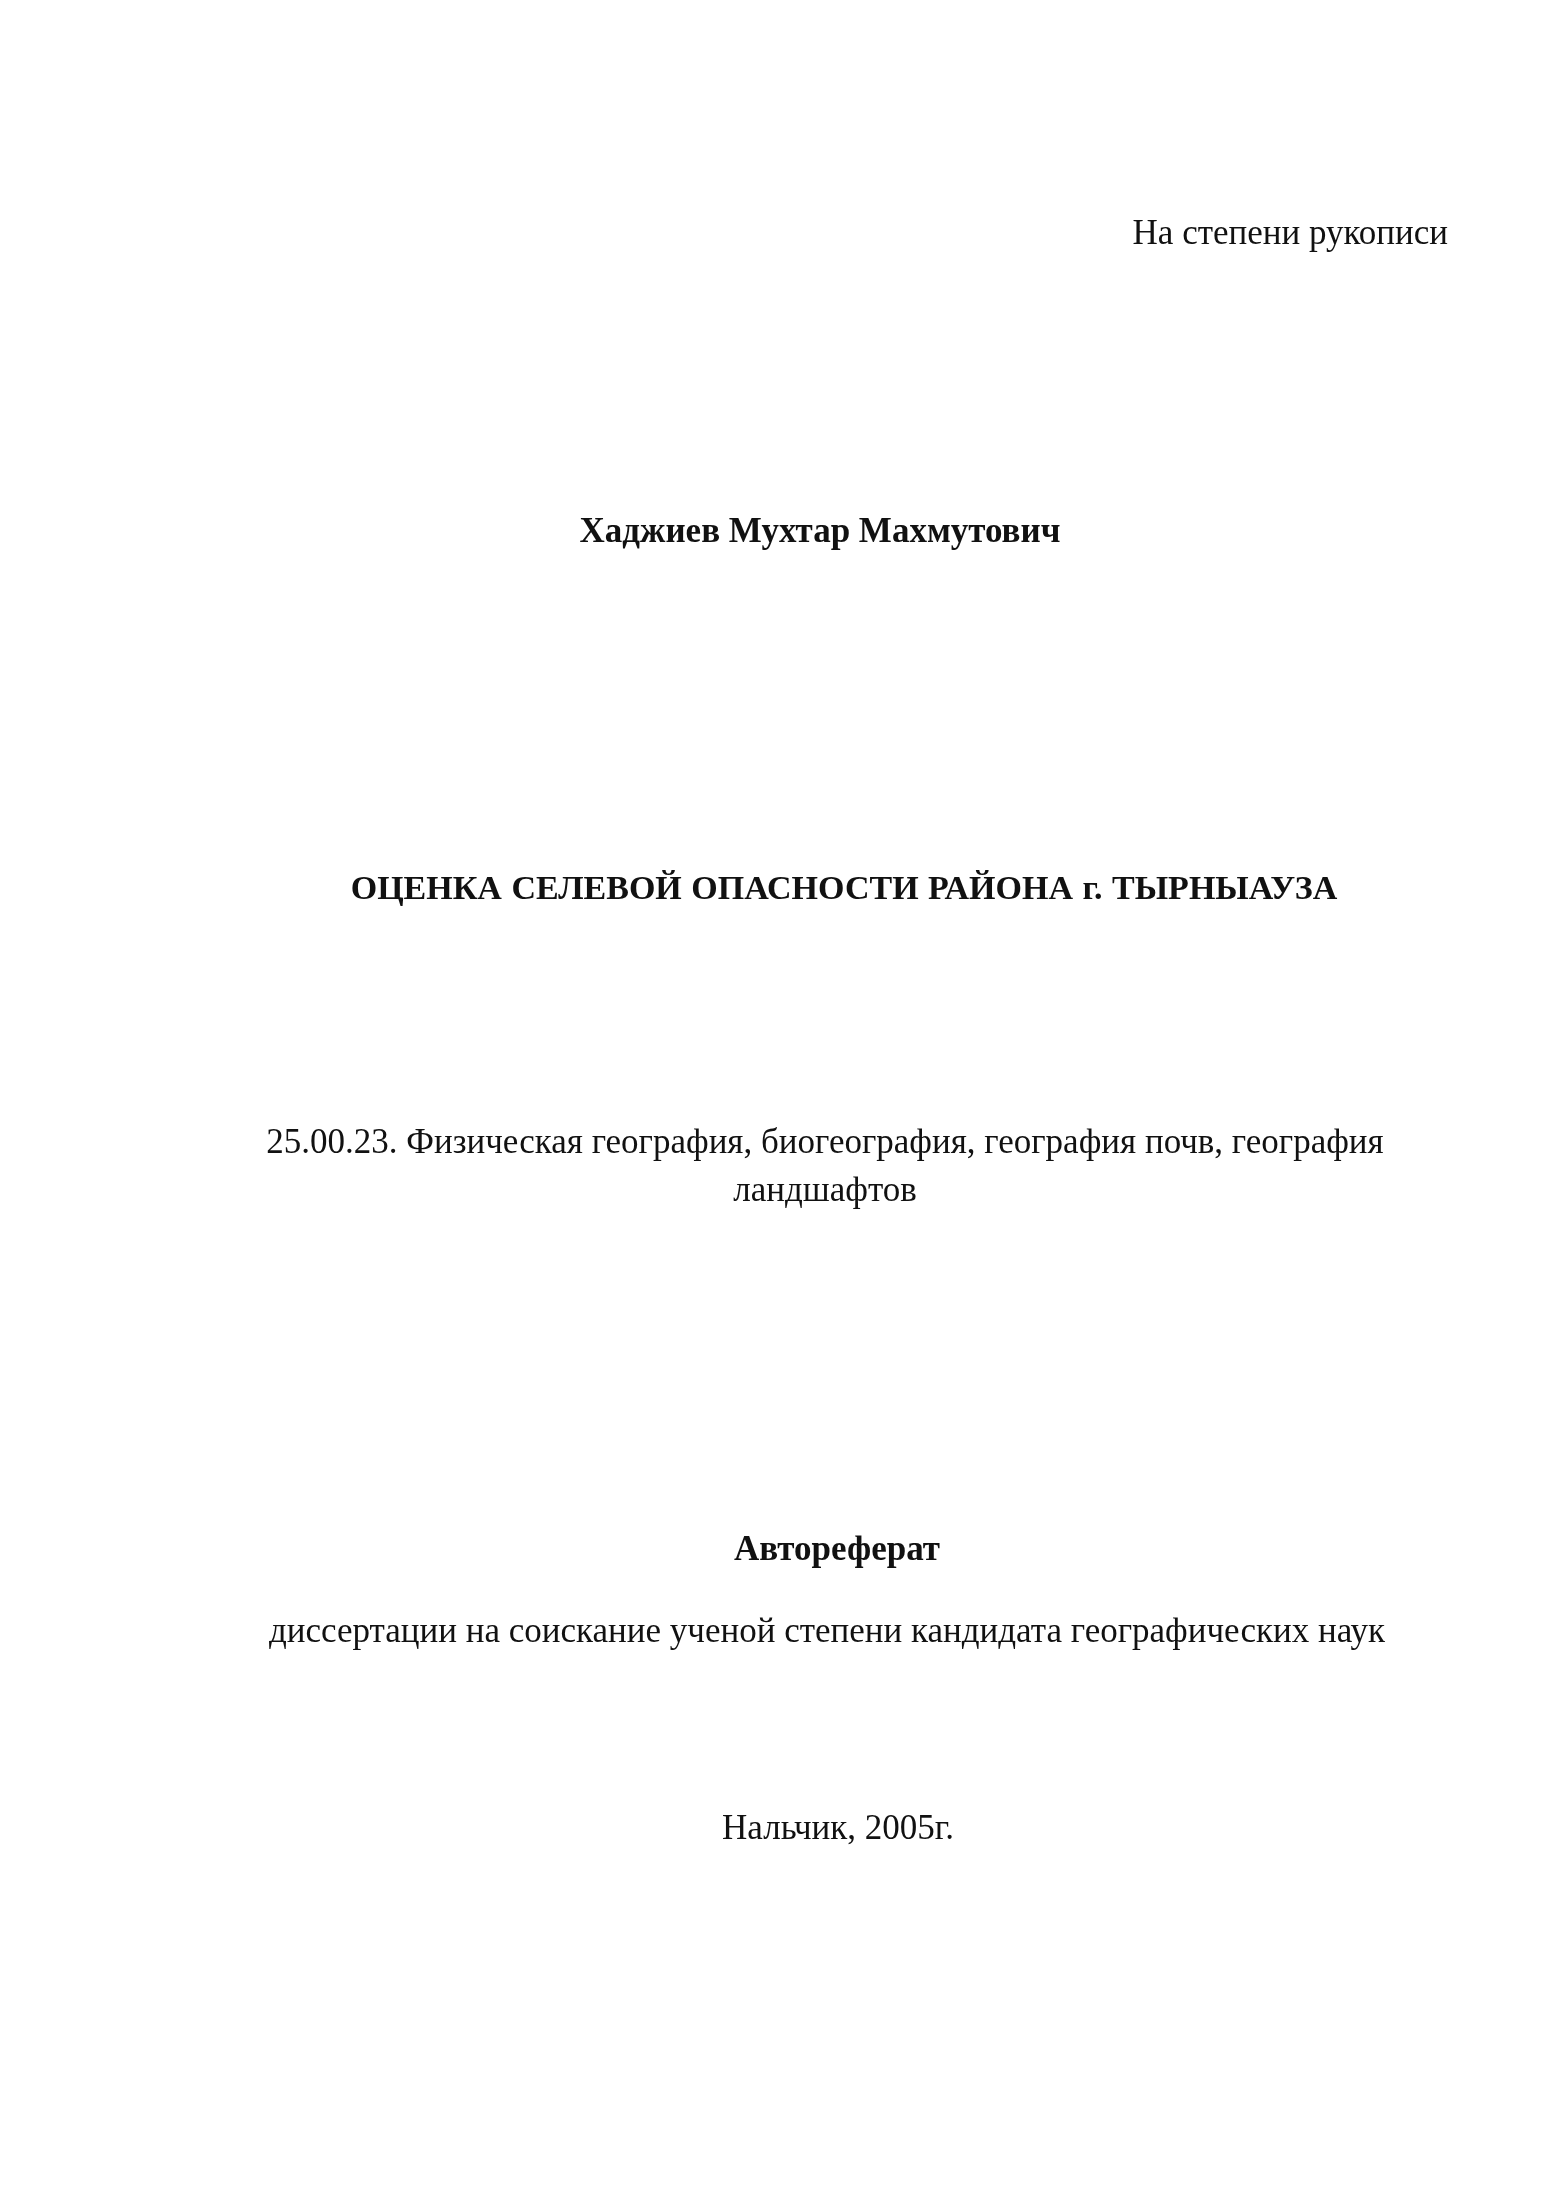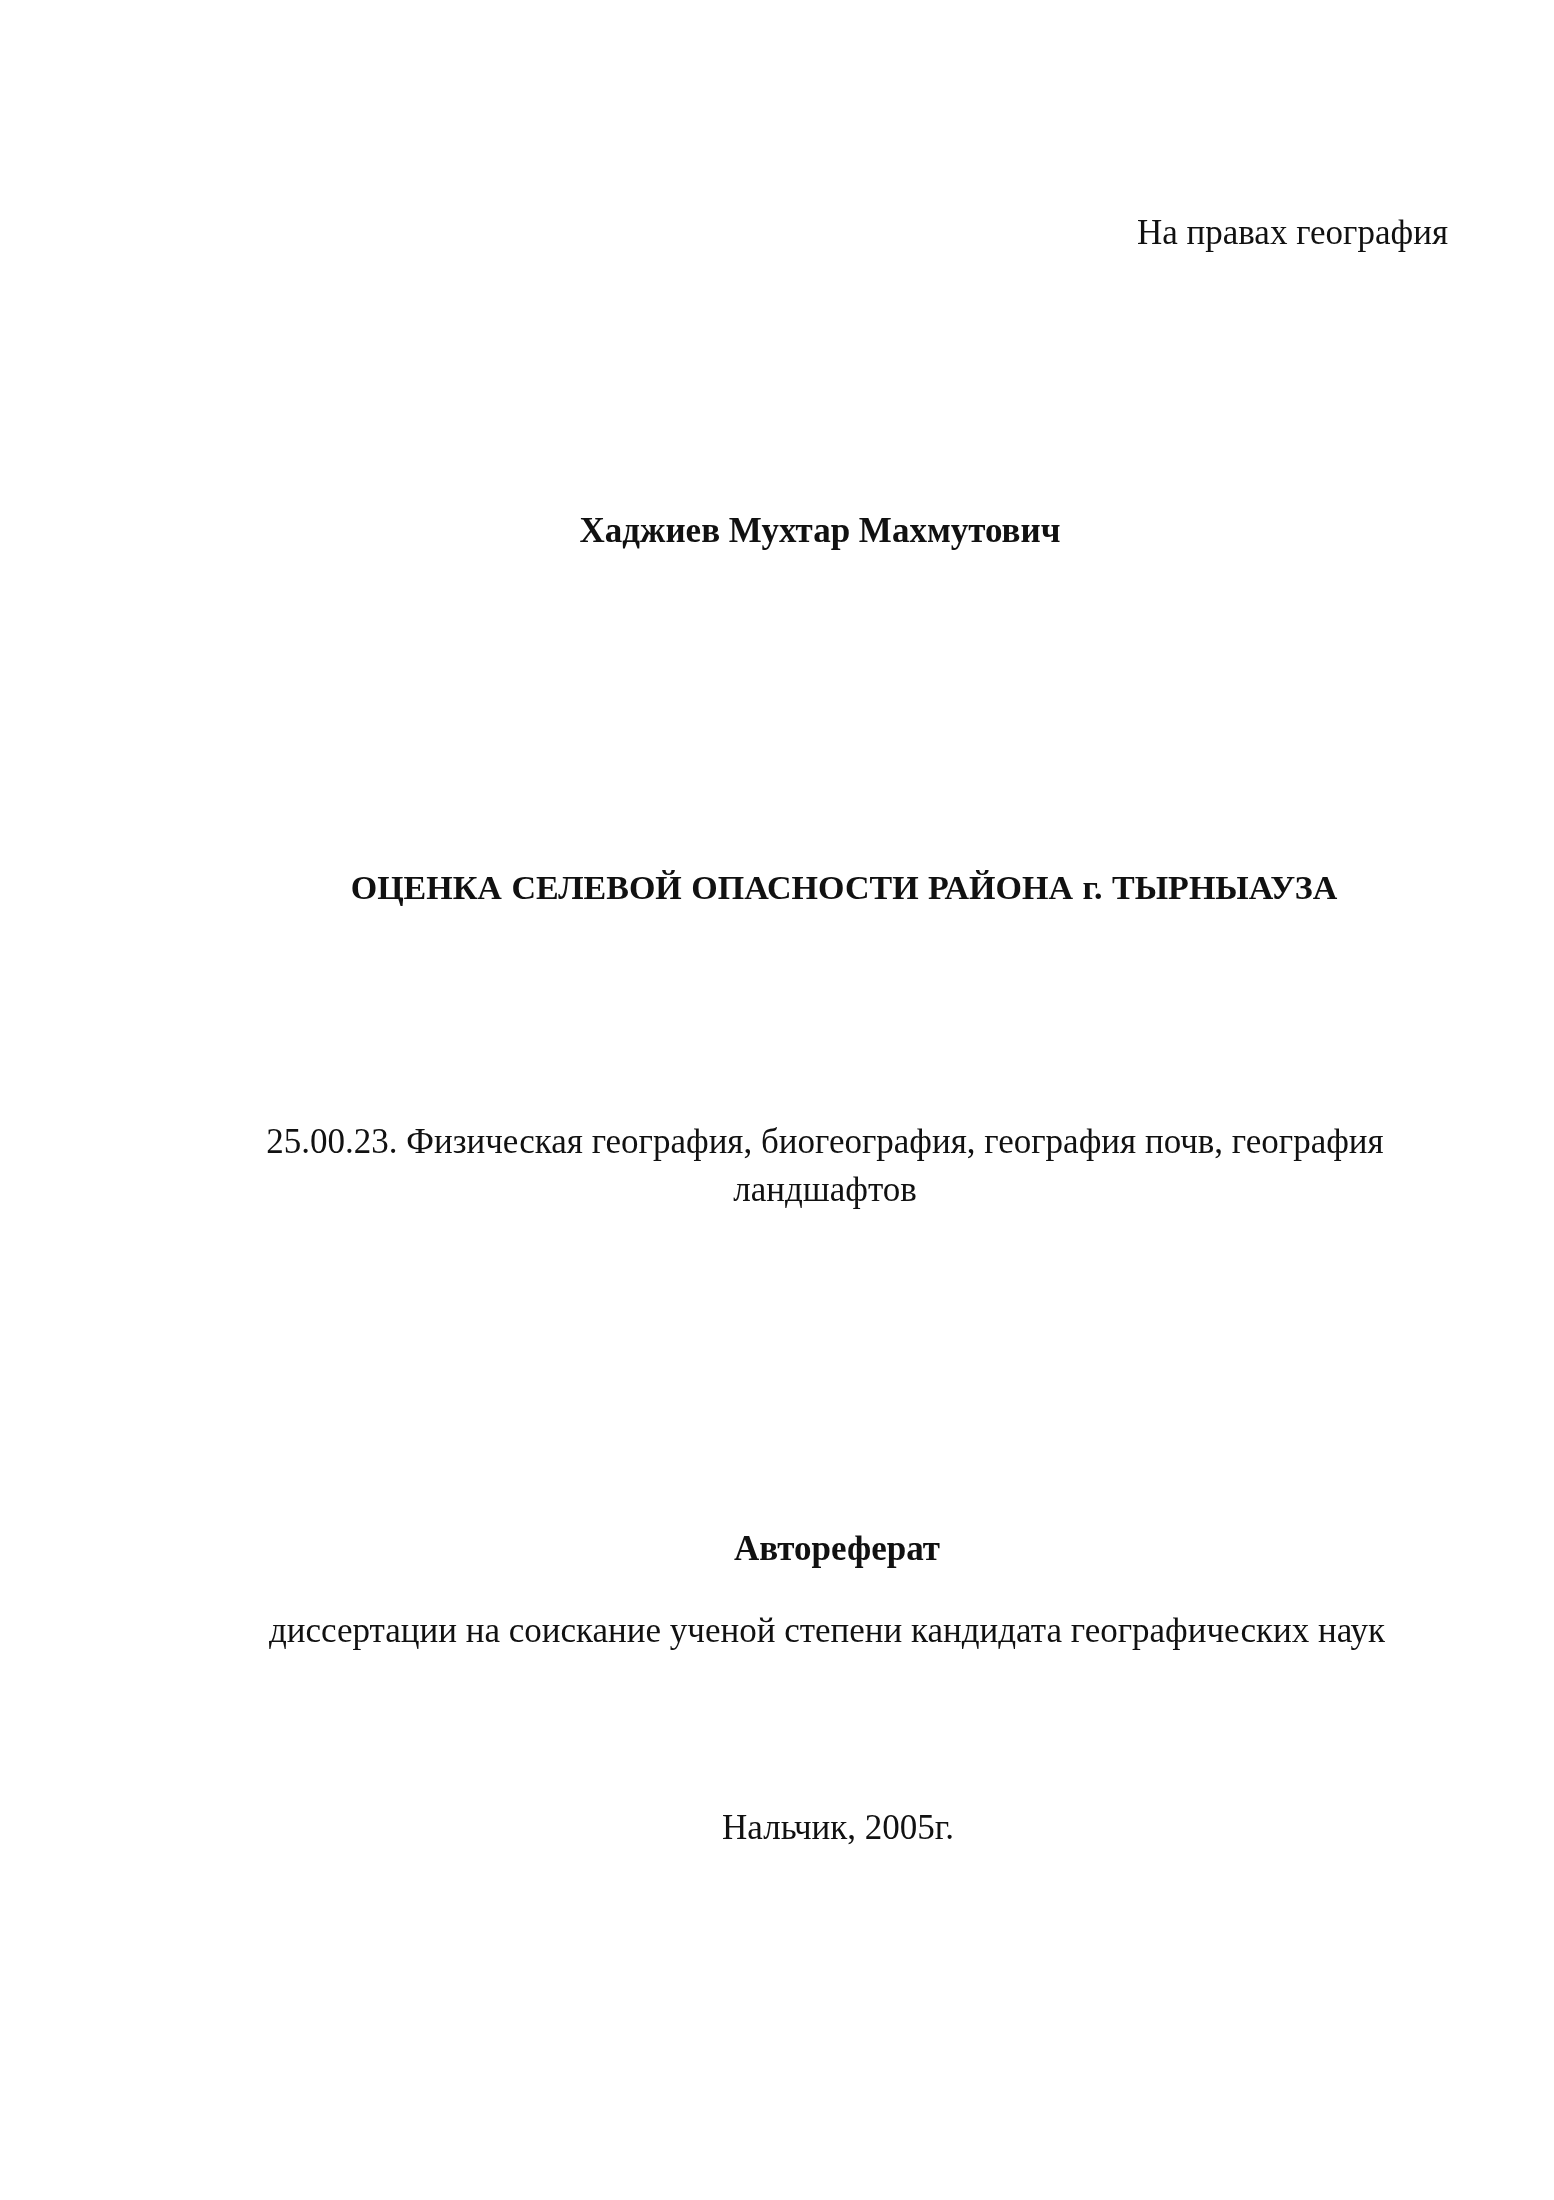--- a/index.html
+++ b/index.html
@@ -61,21 +61,21 @@
     }
     .place {
       top: 1806px;
       width: 1676px;
     }
   </style>
 </head>
 <body>
 
 <div>
-  <div class="line right-tag">На правах география</div>
+  <div class="line right-tag">На степени рукописи</div>
 
   <div class="line center author">Хаджиев Мухтар Махмутович</div>
 
   <div class="line center title">ОЦЕНКА СЕЛЕВОЙ ОПАСНОСТИ РАЙОНА  г. ТЫРНЫАУЗА</div>
 
   <div class="line center specialty">
     <span>25.00.23. Физическая география, биогеография, география почв, география</span>
     <span>ландшафтов</span>
   </div>
 

